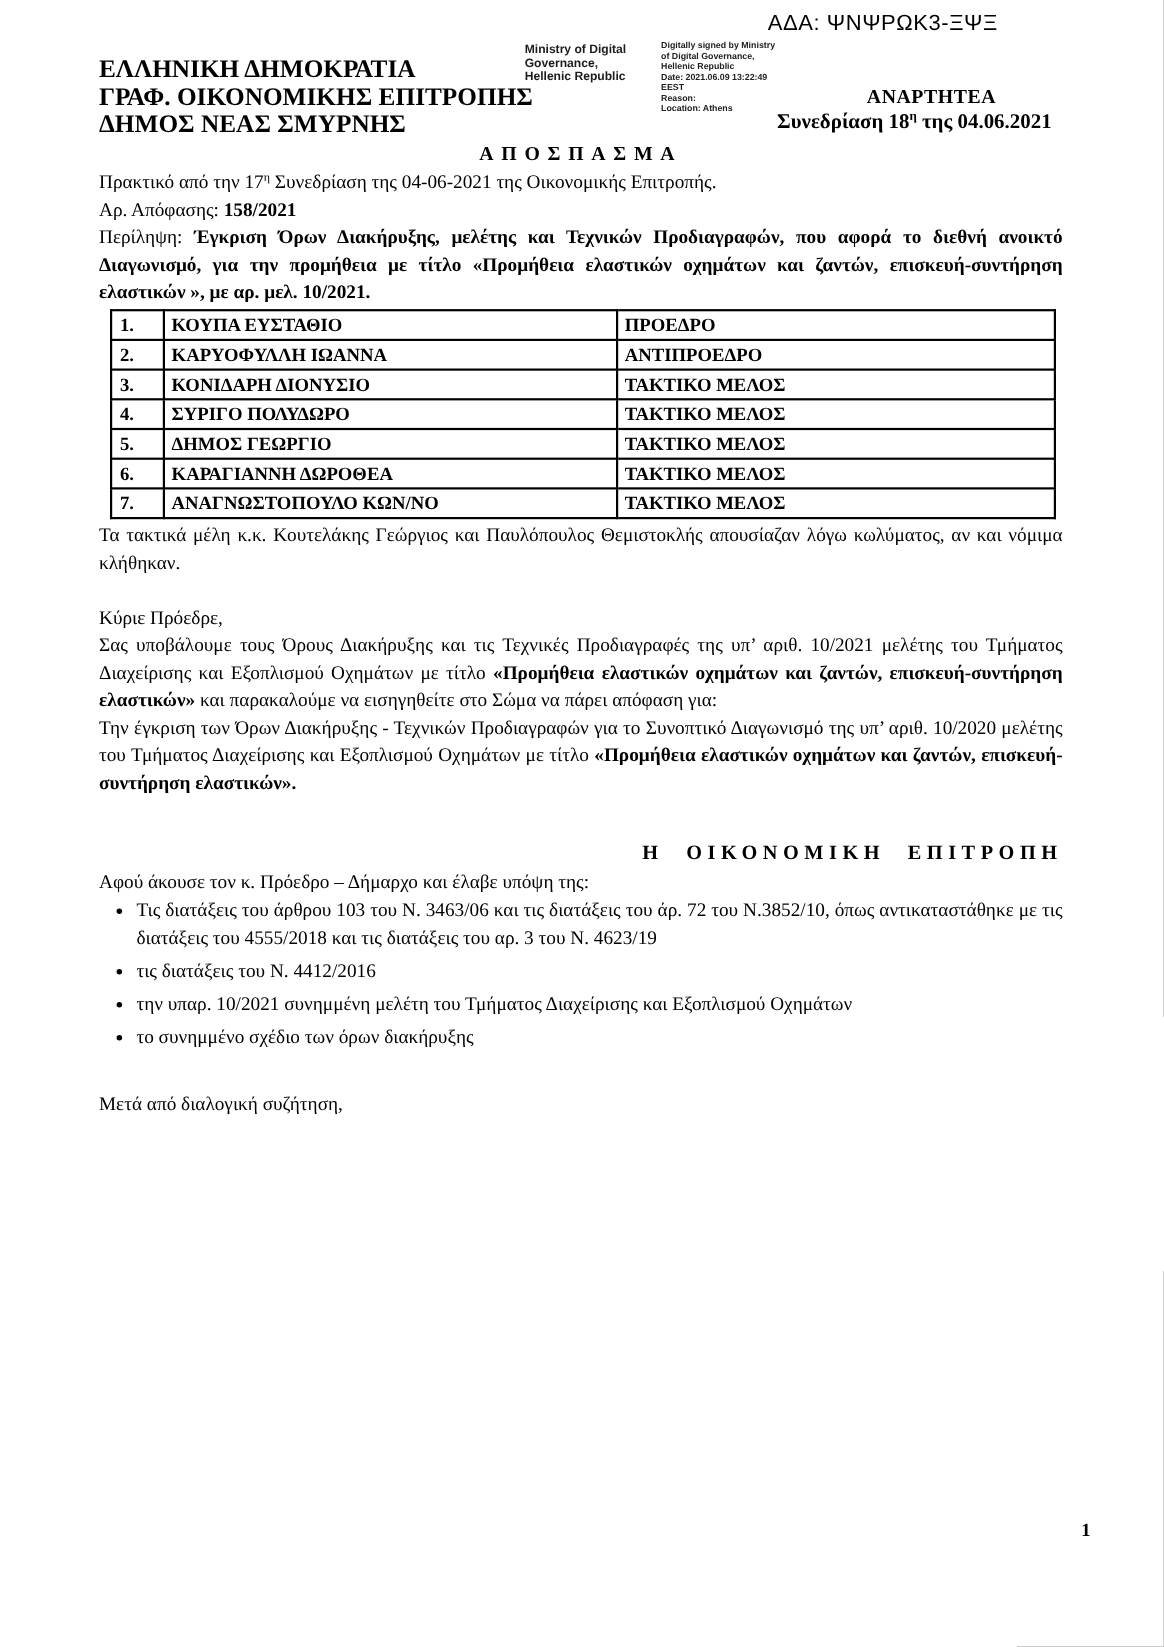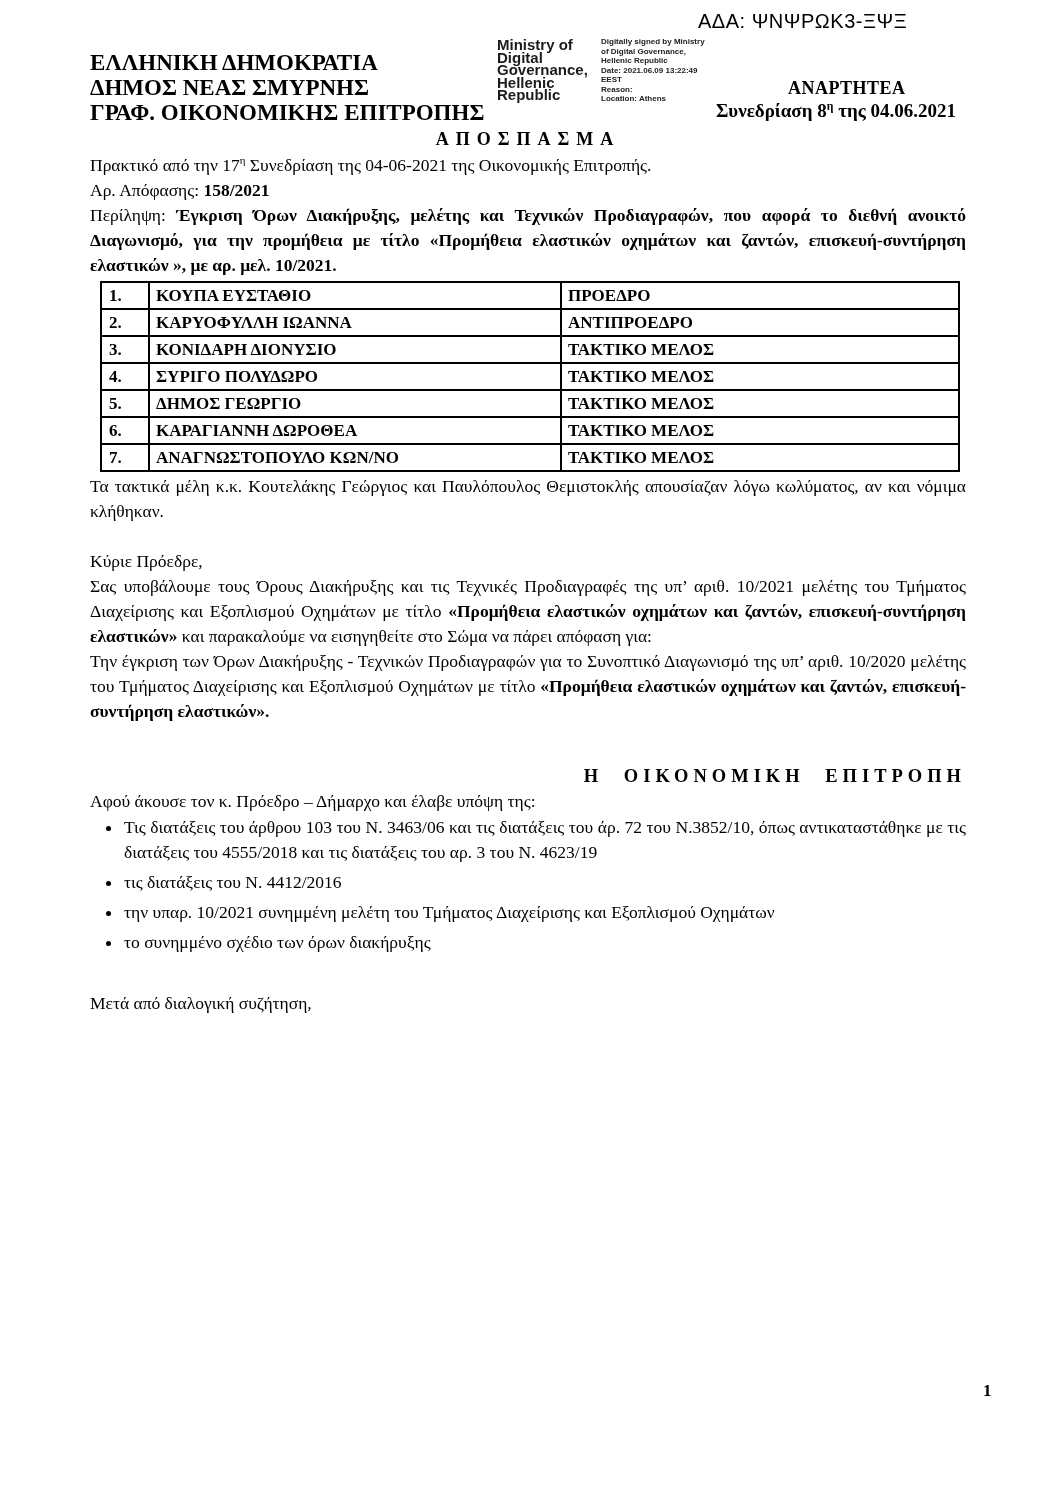--- a/index.html
+++ b/index.html
@@ -16,23 +16,23 @@
   .ada{
     position:absolute;top:10px;left:698px;
     font-family:"Liberation Sans", sans-serif;
     font-size:20px;letter-spacing:.5px;
   }
   .org-block{
     position:absolute;top:50px;left:90px;
     font-weight:bold;font-size:23px;line-height:25px;
   }
   .sig-signer{
-    position:absolute;top:39px;left:497px;width:100px;
+    position:absolute;top:39px;left:477px;width:100px;
     font-family:"Liberation Sans", sans-serif;
-    font-weight:bold;font-size:15px;line-height:12.5px;
+    font-weight:bold;font-size:11px;line-height:12.5px;
     color:#1c1c1c;white-space:pre-line;
   }
   .sig-details{
     position:absolute;top:37px;left:601px;width:112px;
     font-family:"Liberation Sans", sans-serif;
     font-weight:bold;font-size:8px;line-height:9.5px;
     color:#222;white-space:pre-line;
   }
   .anartitea{
     position:absolute;top:78px;left:788px;
@@ -92,37 +92,37 @@
 </style>
 </head>
 <body>
 
 <div class="page">
 
   <div class="ada">ΑΔΑ: ΨΝΨΡΩΚ3-ΞΨΞ</div>
 
   <div class="org-block">
     <div>ΕΛΛΗΝΙΚΗ ΔΗΜΟΚΡΑΤΙΑ</div>
+    <div>ΓΡΑΦ. ΟΙΚΟΝΟΜΙΚΗΣ ΕΠΙΤΡΟΠΗΣ</div>
     <div>ΔΗΜΟΣ ΝΕΑΣ ΣΜΥΡΝΗΣ</div>
-    <div>ΓΡΑΦ. ΟΙΚΟΝΟΜΙΚΗΣ ΕΠΙΤΡΟΠΗΣ</div>
   </div>
 
   <div class="sig-signer">Ministry of Digital
 Governance,
 Hellenic Republic</div>
   <div class="sig-details">Digitally signed by Ministry
 of Digital Governance,
 Hellenic Republic
 Date: 2021.06.09 13:22:49
 EEST
 Reason:
 Location: Athens</div>
 
   <div class="anartitea">ΑΝΑΡΤΗΤΕΑ</div>
-  <div class="session-line"><span>Συνεδρίαση 8</span><sup>η</sup><span> της 04.06.2021</span></div>
+  <div class="session-line"><span>Συνεδρίαση 18</span><sup>η</sup><span> της 04.06.2021</span></div>
 
   <div class="body-flow">
 
     <div class="doc-title">ΑΠΟΣΠΑΣΜΑ</div>
 
     <p class="para-left"><span>Πρακτικό από την 17</span><sup>η</sup><span>  Συνεδρίαση της  04-06-2021 της Οικονομικής Επιτροπής.</span></p>
     <p class="para-left"><span>Αρ. Απόφασης: </span><span style="font-weight: bold;">158/2021</span></p>
     <p class="para"><span>Περίληψη: </span><span style="font-weight: bold;">Έγκριση Όρων Διακήρυξης, μελέτης και Τεχνικών  Προδιαγραφών, που αφορά το διεθνή ανοικτό Διαγωνισμό, για την προμήθεια με τίτλο «Προμήθεια ελαστικών οχημάτων και ζαντών, επισκευή-συντήρηση ελαστικών », με αρ. μελ. 10/2021.</span></p>
 
     <table class="members">

